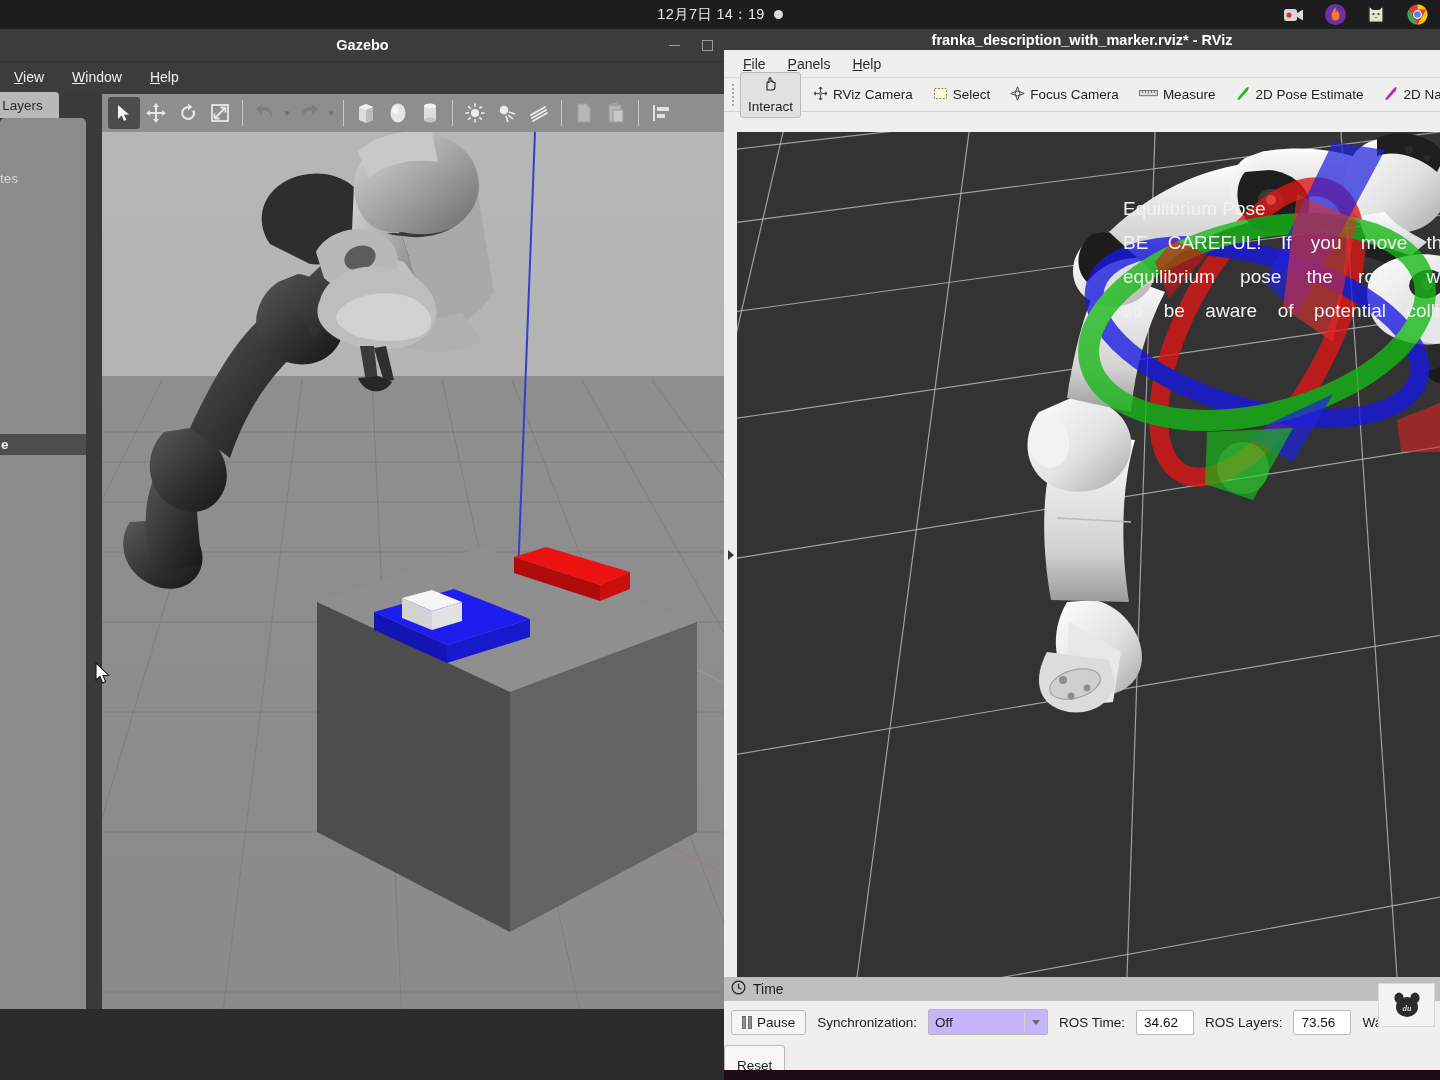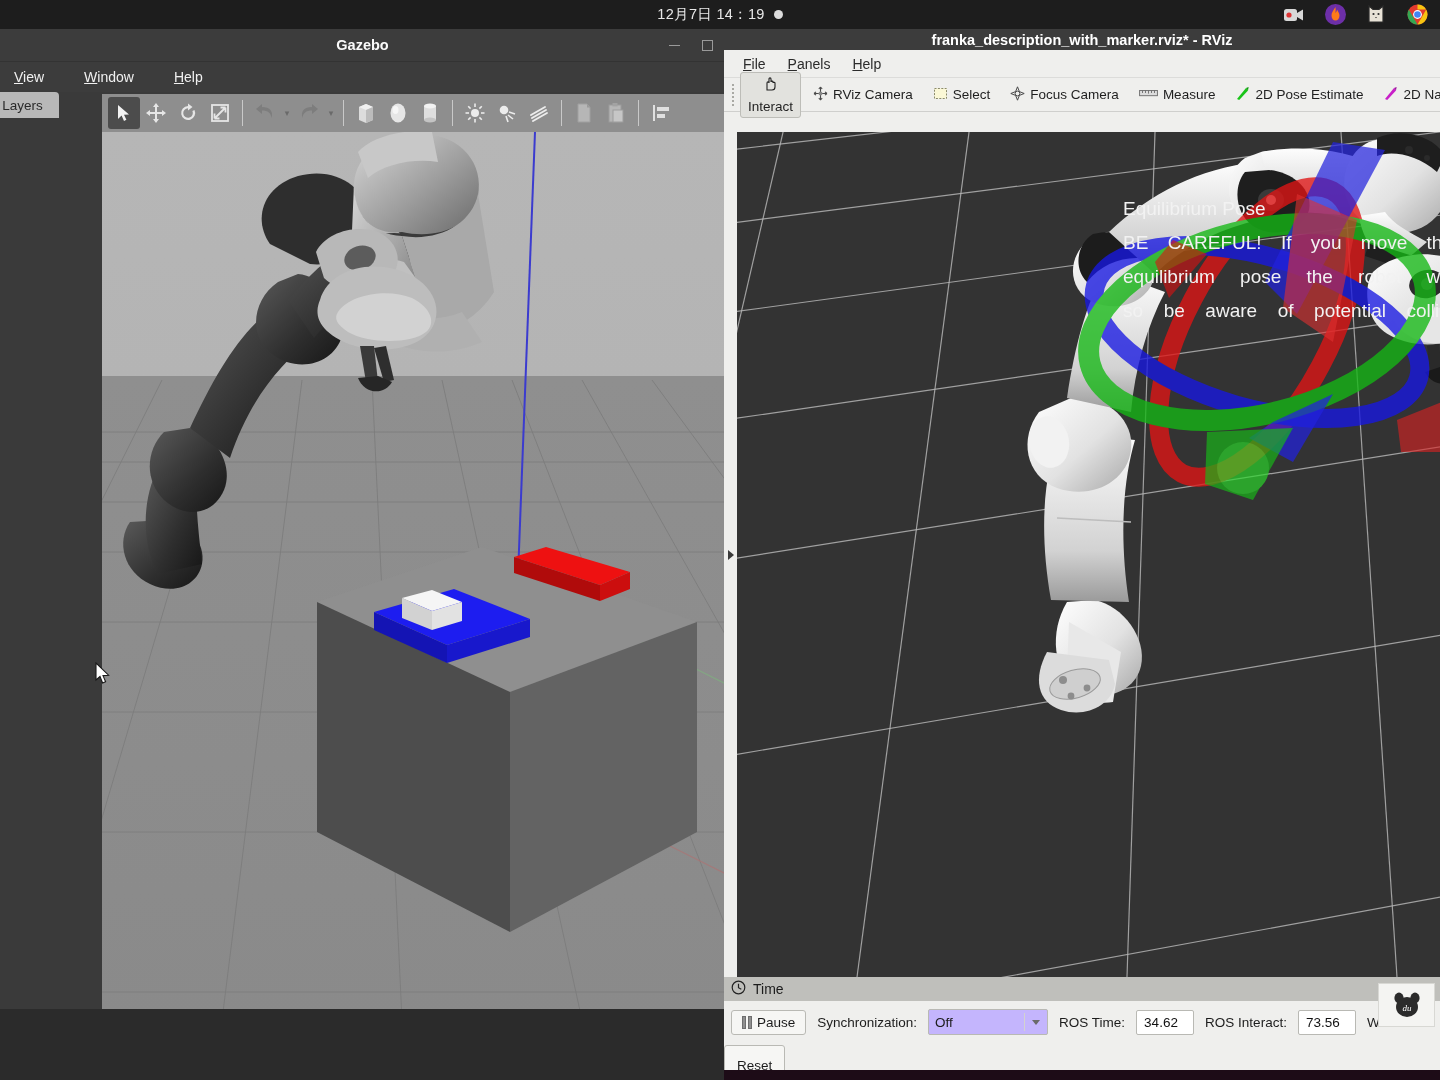--- a/index.html
+++ b/index.html
@@ -34,21 +34,21 @@
     display: flex; align-items: center; justify-content: center;
     position: relative;
     border-bottom: 1px solid #333;
   }
   .gz-title .t { color: #fafafa; font-size: 14.5px; font-weight: bold; }
   .gz-wctl { position: absolute; right: 12px; top: 0; height: 33px; display: flex; align-items: center; gap: 22px; }
   .gz-wctl span { color: #9a9a9a; font-size: 13px; line-height: 1; }
   .gz-min { width: 11px; height: 1.5px; background: #9a9a9a; display:block; }
   .gz-max { width: 11px; height: 11px; border: 1.5px solid #9a9a9a; display:block; }
 
-  .gz-menubar { height: 30px; background: #3c3c3c; display: flex; align-items: center; padding-left: 2px; gap: 16px; }
+  .gz-menubar { height: 30px; background: #3c3c3c; display: flex; align-items: center; padding-left: 2px; gap: 4px; }
   .gz-menu { color: #f0f0f0; font-size: 14px; padding: 3px 12px; }
   .gz-menu u { text-decoration: underline; }
 
   .gz-body { position: relative; height: 966px; background: #3a3a3a; }
 
   
   .gz-tabstrip { position: absolute; left: 0; top: 0; width: 100px; height: 26px; }
   .gz-tab {
     position:absolute; left:-14px; top:0; width: 73px; height: 26px;
     background: #b8b8b8; color: #2a2a2a; font-size: 13.5px;
@@ -235,20 +235,24 @@
     <div class="gz-menubar">
       <div class="gz-menu"><u>V</u>iew</div>
       <div class="gz-menu"><u>W</u>indow</div>
       <div class="gz-menu"><u>H</u>elp</div>
     </div>
 
     <div class="gz-body">
 
       <div class="gz-tabstrip">
         <div class="gz-tab">Layers</div>
+      </div>
+      <div class="gz-leftpanel">
+        <div class="gz-lp-text">tes</div>
+        <div class="gz-lp-sel">e</div>
       </div>
 
       <div class="gz-toolbar">
         <div class="tb-btn active">
           <svg width="20" height="20" viewBox="0 0 20 20">
               <path d="M4 2 L4 16 L7.6 12.6 L10 18 L12.4 16.8 L10 11.8 L15 11.6 Z" fill="#f2f2f2"></path>
             </svg>
         </div>
         <div class="tb-btn">
           <svg width="22" height="22" viewBox="0 0 22 22">
@@ -704,21 +708,21 @@
         <span class="rv-lab">Synchronization:</span>
         <div class="rv-select">
           <span>Off</span>
           <span class="cv"></span>
           <span class="caret"></span>
         </div>
         <span class="rv-lab">ROS Time:</span>
         <div class="rv-field">
           <span>34.62</span>
         </div>
-        <span class="rv-lab">ROS Interact:</span>
+        <span class="rv-lab">ROS Layers:</span>
         <div class="rv-field">
           <span>73.56</span>
         </div>
         <span class="rv-lab">Wall Tim</span>
       </div>
 
       <div class="rv-row2">
         <div class="rv-reset">Reset</div>
       </div>
 

